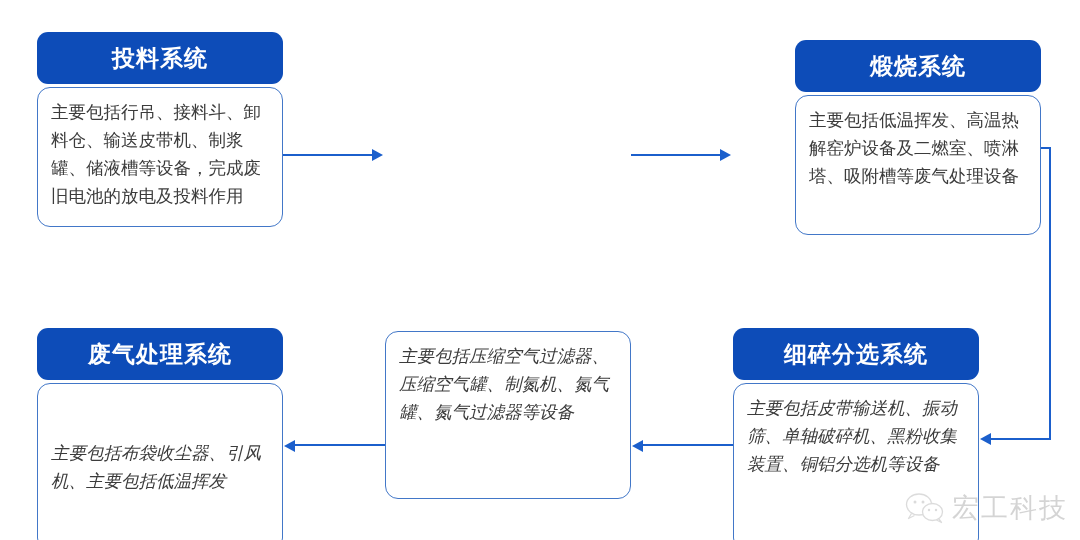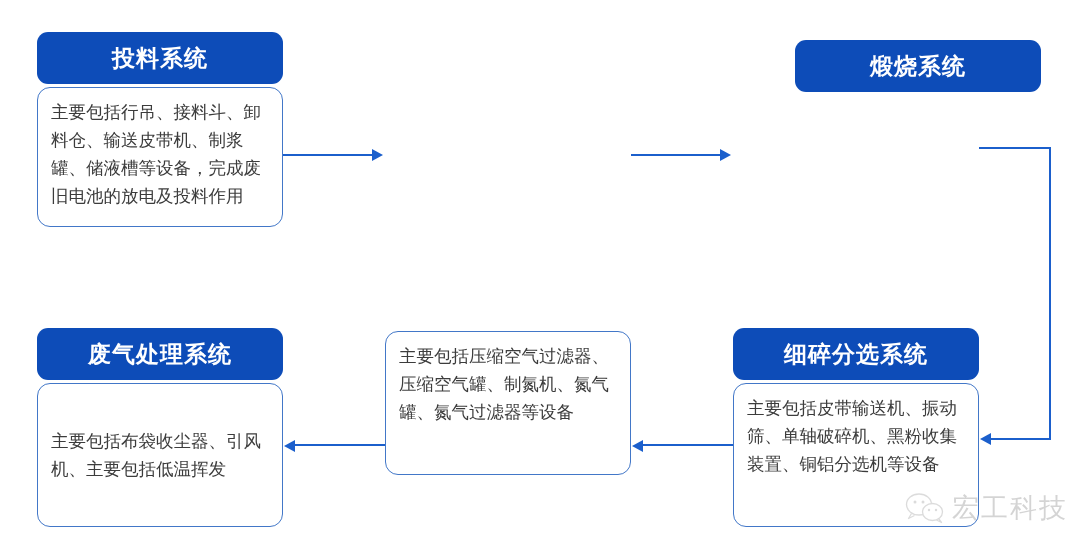--- a/index.html
+++ b/index.html
@@ -43,21 +43,21 @@
     border: 1.6px solid #4277C8;
     border-radius: 13px;
     background: #ffffff;
     color: #3C3C3C;
     font-size: 17.5px;
     line-height: 28px;
     padding: 10px 12px 10px 13px;
     box-sizing: border-box;
   }
   .node-body.h140 { height: 140px; }
-  .node-body.h138 { height: 144px; }
+  .node-body.h138 { height: 168px; font-style: italic; }
   .node-body.center { display: flex; align-items: center; }
 
   
   .n1 { left: 37px;  top: 32px; border-radius: 18px; }
   .n2 { left: 385px; top: 40px; }
   .n3 { left: 769px; top: 40px; margin-left: 26px; }
   .n4 { left: 37px;  top: 328px; }
   .n5 { left: 385px; top: 328px; }
   .n6 { left: 733px; top: 328px; }
 
@@ -127,20 +127,21 @@
   <div class="arrowhead left" style="left:284px; top:439.5px;"></div>
 
   <div class="node n1">
     <div class="node-header">投料系统</div>
     <div class="node-body h140">主要包括行吊、接料斗、卸料仓、输送皮带机、制浆罐、储液槽等设备，完成废旧电池的放电及投料作用</div>
   </div>
 
 
   <div class="node n3">
     <div class="node-header">煅烧系统</div>
+    <div class="node-body h140">主要包括低温挥发、高温热解窑炉设备及二燃室、喷淋塔、吸附槽等废气处理设备</div>
   </div>
 
   <div class="node n4">
     <div class="node-header">废气处理系统</div>
     <div class="node-body h138 center">主要包括布袋收尘器、引风机、主要包括低温挥发</div>
   </div>
 
   <div class="node n5">
     <div class="node-body h138">主要包括压缩空气过滤器、压缩空气罐、制氮机、氮气罐、氮气过滤器等设备</div>
   </div>

